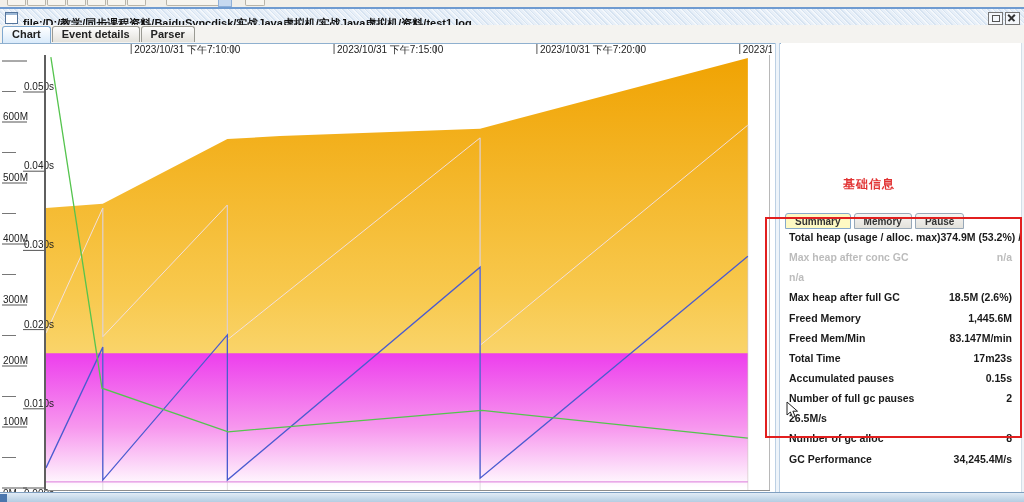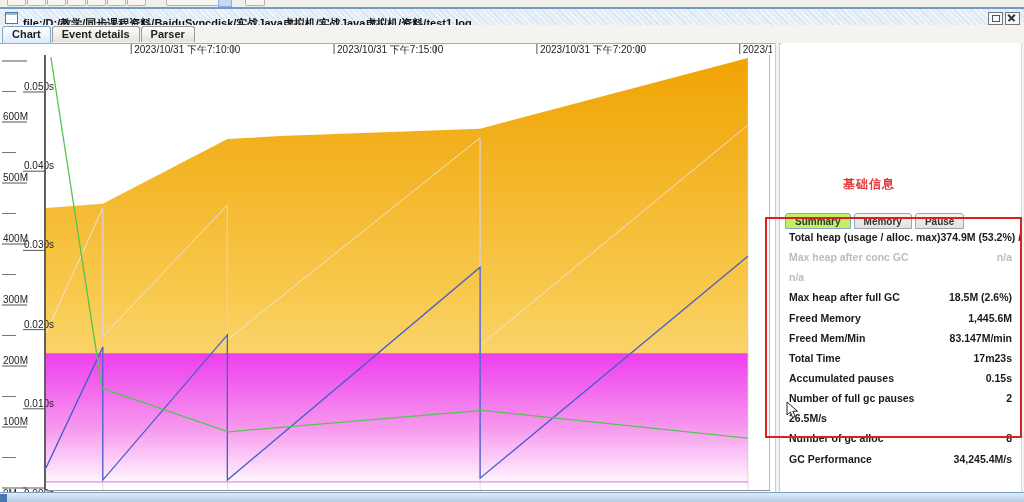--- a/index.html
+++ b/index.html
@@ -36,21 +36,21 @@
   #gc-chart{position:absolute;left:0;top:43px;width:772px;height:449px}
   .divider{position:absolute;left:775px;top:43px;width:5px;height:449px;background:#eef4fa;
            border-left:1px solid #bcd0e4;border-right:1px solid #bcd0e4;box-sizing:border-box}
   .right-panel{position:absolute;left:781px;top:43px;width:240px;height:449px;background:#fff}
   .right-edge{position:absolute;left:1021px;top:43px;width:3px;height:449px;background:#f0f3f7;border-left:1px solid #d4dee8;box-sizing:border-box}
   .anno-label{position:absolute;left:843px;top:176px;font-size:12px;font-weight:bold;letter-spacing:1px;z-index:40}
   .anno-box{position:absolute;left:765px;top:217px;width:253px;height:217px;border:2px solid #e21f1f;z-index:39;pointer-events:none}
   .stabbar{position:absolute;left:785px;top:213px;display:flex;gap:3px;z-index:10}
   .stab{font-size:10px;font-weight:bold;color:#333;padding:2px 9px 1px;border:1px solid #98a8b8;
         background:linear-gradient(#f6f5f2,#e3e1db);border-radius:3px 3px 0 0;cursor:default}
-  .stab.selected{background:#bef264;border-color:#86a9cb}
+  .stab.selected{background:#fef9c3;border-color:#86a9cb}
   .stable{position:absolute;left:783px;top:231px;width:235px;z-index:10}
   .srow{height:20.15px;display:flex;align-items:flex-start;padding:0 6px;font-size:10.5px;font-weight:bold}
   .srow .slabel{flex:1;color:#1a1a1a;white-space:nowrap}
   .srow .svalue{color:#1a1a1a;white-space:nowrap}
   .srow.disabled .slabel,.srow.disabled .svalue{color:#bcbcbc}
   
   .cursor{position:absolute;left:786px;top:401px;z-index:60}
   
   .bottom-strip{position:absolute;left:0;top:492px;width:1024px;height:10px;
                 background:linear-gradient(#e1ebf5,#b4cde2);border-top:1px solid #7f9fc0;box-sizing:border-box}

